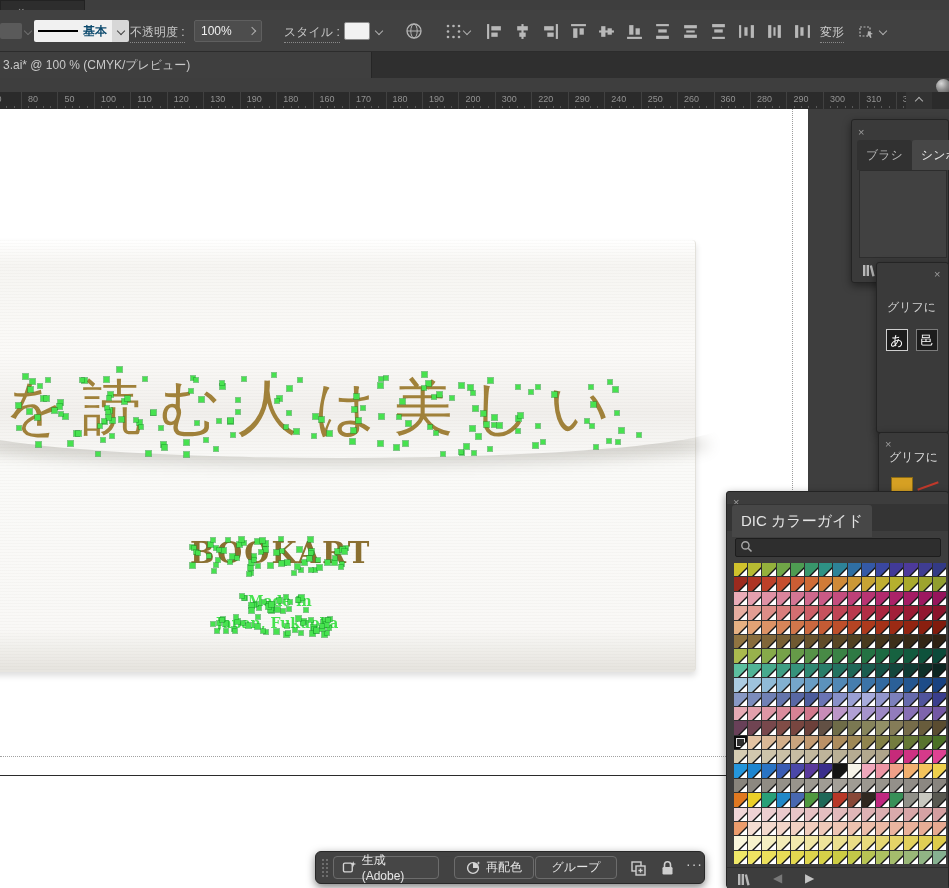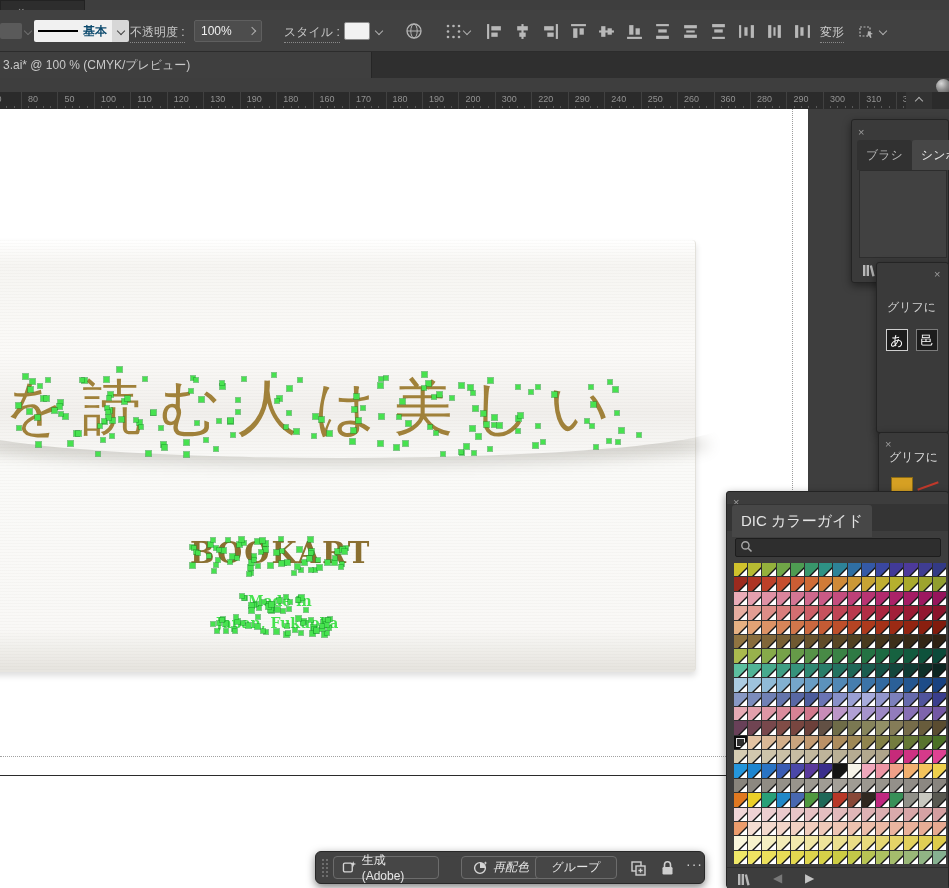--- a/index.html
+++ b/index.html
@@ -1049,21 +1049,21 @@
 
   <div id="taskbar">
     <div id="tbhandle"></div>
     <div class="tbbtn" style="left:17px;width:106px;">
       <svg width="15" height="15" viewBox="0 0 15 15">
           <rect x="1.5" y="3" width="9" height="9" rx="1.5" fill="none" stroke="#d6d6d6" stroke-width="1.4"></rect>
           <path d="M11.5 1 L12.3 3.2 L14.5 4 L12.3 4.8 L11.5 7 L10.7 4.8 L8.5 4 L10.7 3.2 Z" fill="#d6d6d6"></path>
         </svg>
       <span>生成 (Adobe)</span>
     </div>
-    <div class="tbbtn" style="left:145px;width:80px;font-style:italic;">
+    <div class="tbbtn" style="left:138px;width:80px;">
       <svg width="15" height="15" viewBox="0 0 15 15">
           <circle cx="7" cy="8" r="5.4" fill="none" stroke="#d6d6d6" stroke-width="1.4"></circle>
           <path d="M7 8 L7 2.6 A5.4 5.4 0 0 1 12.4 8 Z" fill="#d6d6d6"></path>
           <path d="M12.4 1.2 L12.9 2.6 L14.3 3.1 L12.9 3.6 L12.4 5 L11.9 3.6 L10.5 3.1 L11.9 2.6 Z" fill="#d6d6d6"></path>
         </svg>
       <span>再配色</span>
     </div>
     <div class="tbbtn" style="left:219px;width:82px;">
       <span>グループ</span>
     </div>

